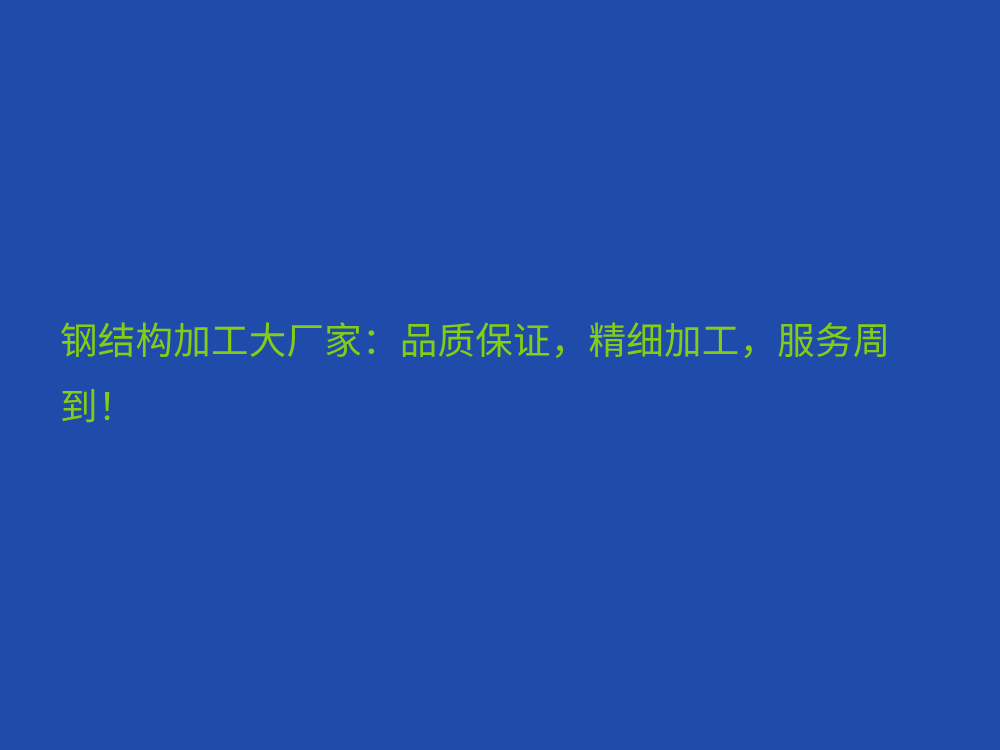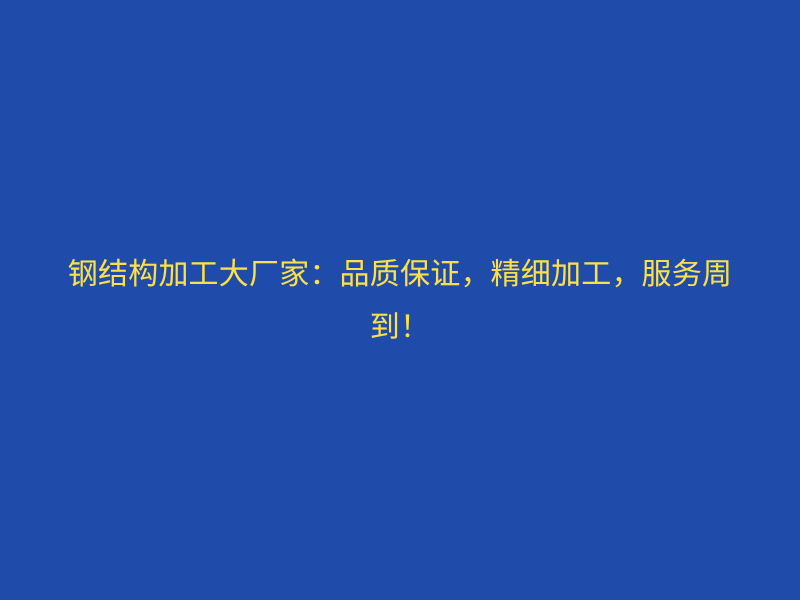--- a/index.html
+++ b/index.html
@@ -31,27 +31,26 @@
     width: 100%;
     padding: 0 48px;
     display: flex;
     align-items: center;
     justify-content: center;
   }
 
   .headline {
     margin: 0;
     width: 100%;
-    color: #fde047;
+    color: #84cc16;
     font-family: "DejaVu Sans", "Liberation Sans", sans-serif;
     font-size: 30px;
     font-weight: 400;
     line-height: 53px;
     letter-spacing: 0.2px;
-    text-align: center;
     word-break: break-all;
     -webkit-font-smoothing: antialiased;
   }
 </style>
 </head>
 <body>
 
 <div class="banner">
   <div class="banner-inner">
     <h1 class="headline">钢结构加工大厂家：品质保证，精细加工，服务周到！</h1>

